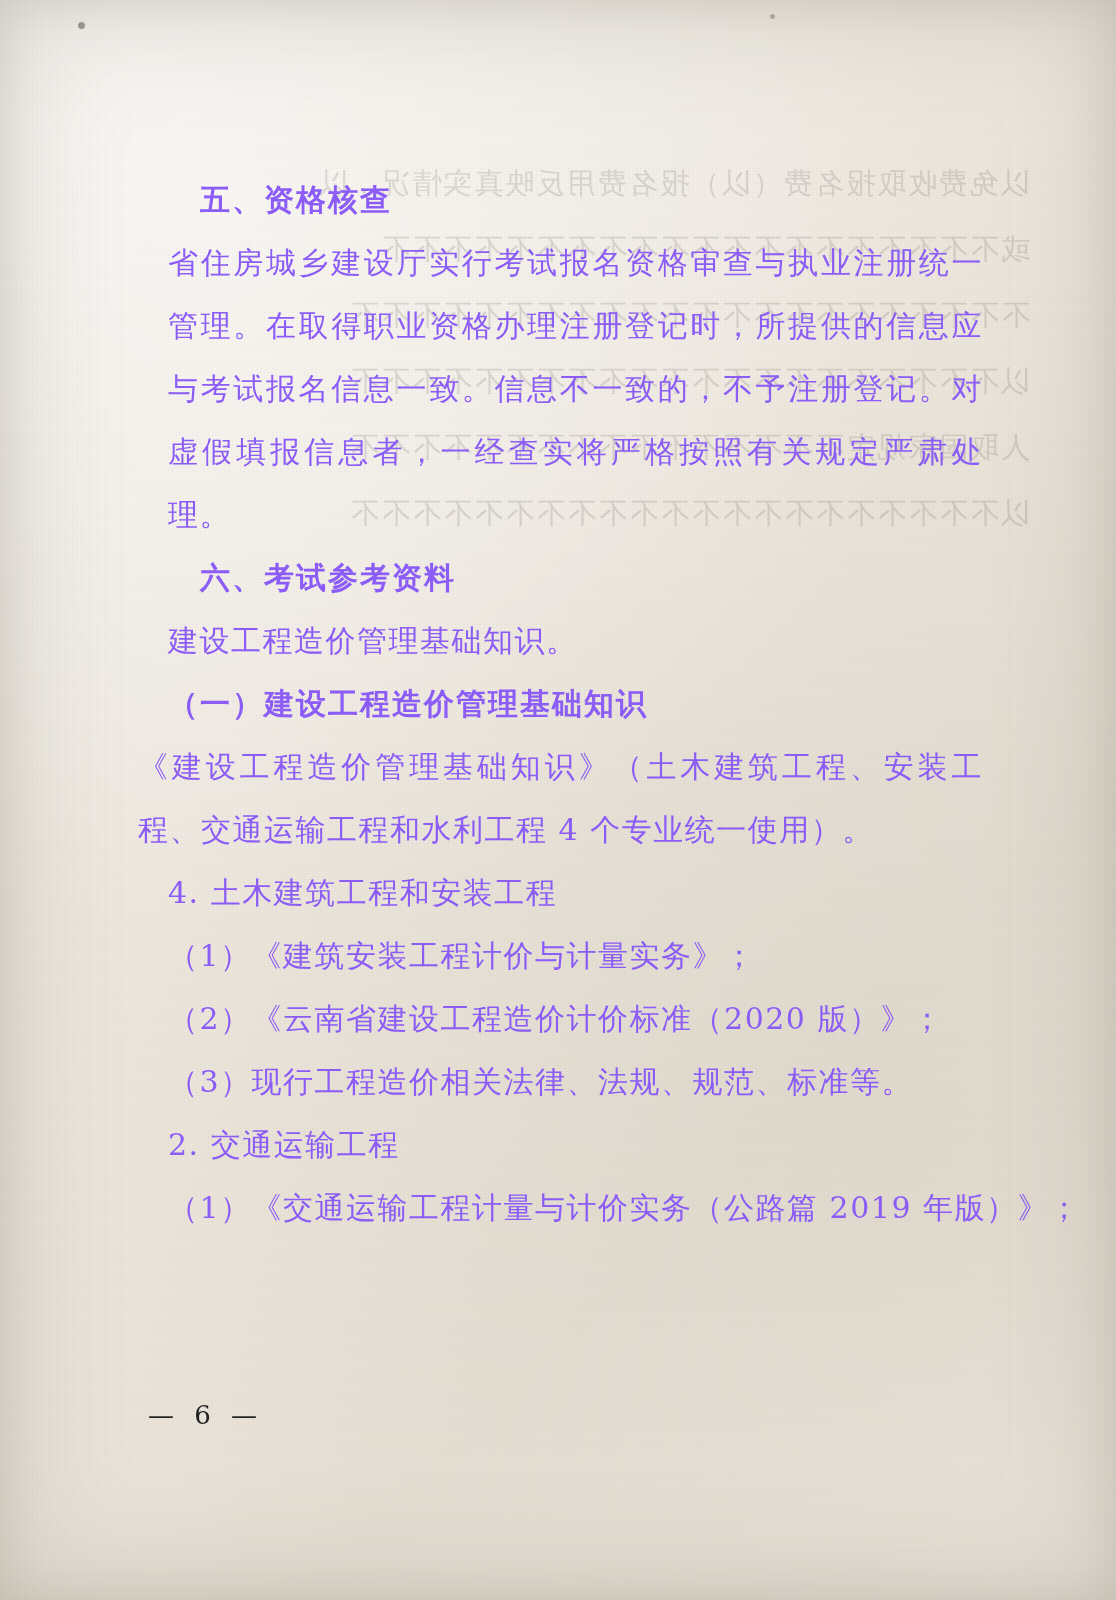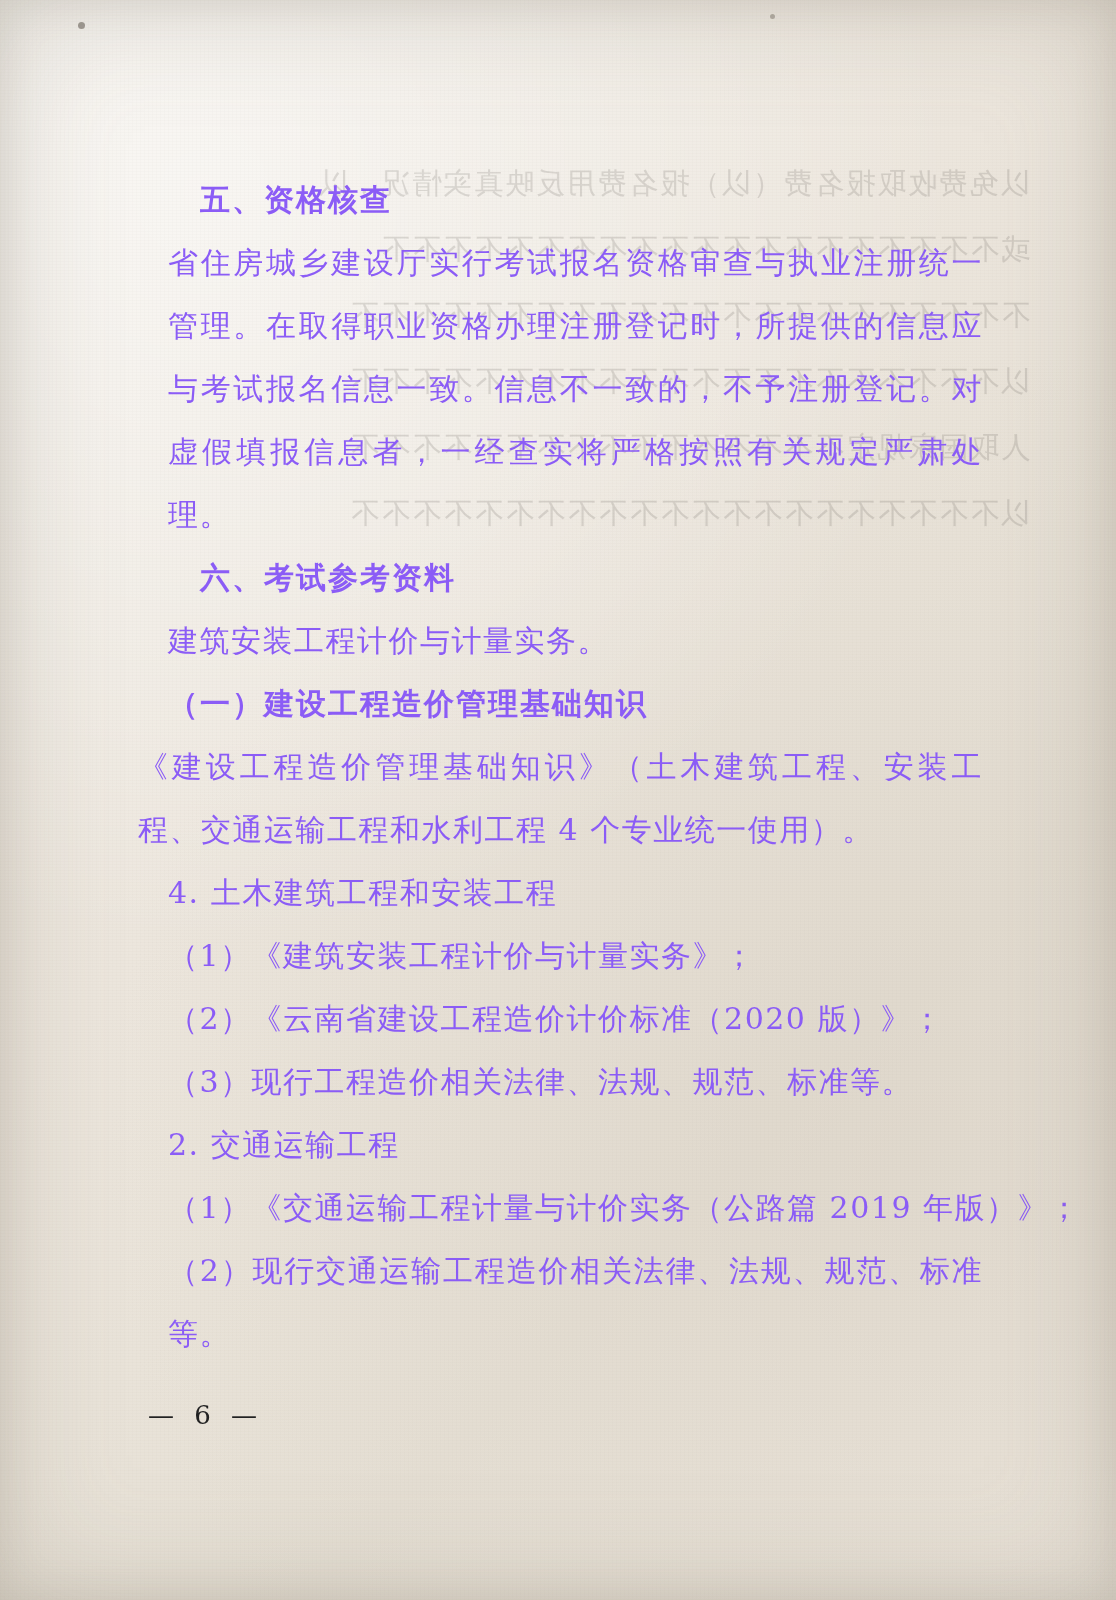--- a/index.html
+++ b/index.html
@@ -118,40 +118,39 @@
   </div>
 
   <div class="content">
 
     <div class="line heading indent">五、资格核查</div>
 
     <div class="line justify indent-small">省住房城乡建设厅实行考试报名资格审查与执业注册统一管理。在取得职业资格办理注册登记时，所提供的信息应与考试报名信息一致。信息不一致的，不予注册登记。对虚假填报信息者，一经查实将严格按照有关规定严肃处理。</div>
 
     <div class="line heading indent">六、考试参考资料</div>
 
-    <div class="line indent-small">建筑安装工程计价与计量实务。</div>
+    <div class="line indent-small">建设工程造价管理基础知识。</div>
 
     <div class="line heading indent-small">（一）建设工程造价管理基础知识</div>
 
     <div class="line justify">《建设工程造价管理基础知识》（土木建筑工程、安装工程、交通运输工程和水利工程 4 个专业统一使用）。</div>
 
 
     <div class="line indent-small">4. 土木建筑工程和安装工程</div>
 
     <div class="line indent-small">（1）《建筑安装工程计价与计量实务》；</div>
 
     <div class="line indent-small">（2）《云南省建设工程造价计价标准（2020 版）》；</div>
 
     <div class="line indent-small">（3）现行工程造价相关法律、法规、规范、标准等。</div>
 
     <div class="line indent-small">2. 交通运输工程</div>
 
     <div class="line indent-small">（1）《交通运输工程计量与计价实务（公路篇 2019 年版）》；</div>
 
-    <div class="line justify indent-small">（2）现行交通运输工程造价相关法律、法规、规范、标准等。</div>
 
 
   </div>
 
   <div class="pagenum">— 6 —</div>
 
   <div class="speck" style="left:78px; top:22px; width:7px; height:7px;"></div>
   <div class="speck" style="left:770px; top:14px; width:5px; height:5px; background:rgba(90,82,72,0.4);"></div>
   <div class="edge-shade"></div>
 </div>

